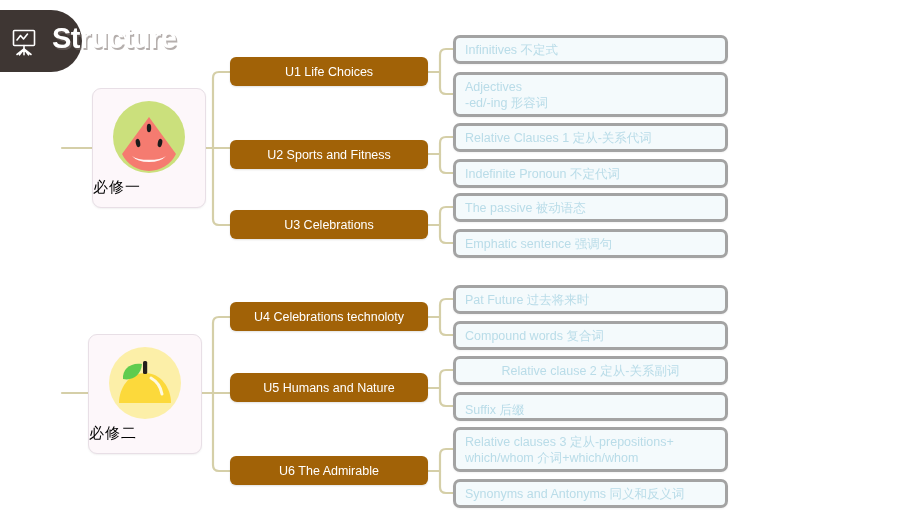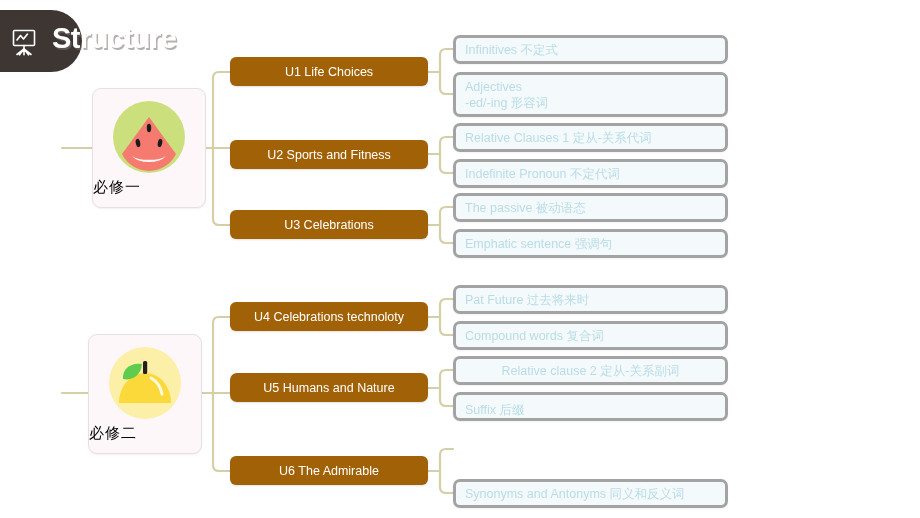--- a/index.html
+++ b/index.html
@@ -208,17 +208,21 @@
       <span>Compound words 复合词</span>
     </div>
 
   <div class="leaf-box" style="top:356px;height:29px;justify-content:center;">
       <span>Relative clause 2 定从-关系副词</span>
     </div>
   <div class="leaf-box" style="top:392px;height:29px;align-items:flex-end;">
       <span>Suffix 后缀</span>
     </div>
 
+  <div class="leaf-box" style="top:427px;height:45px;">
+      <span>Relative clauses 3 定从-prepositions+
+which/whom 介词+which/whom</span>
+    </div>
   <div class="leaf-box" style="top:479px;height:29px;">
       <span>Synonyms and Antonyms 同义和反义词</span>
     </div>
 
 </div>
 
 </body></html>

